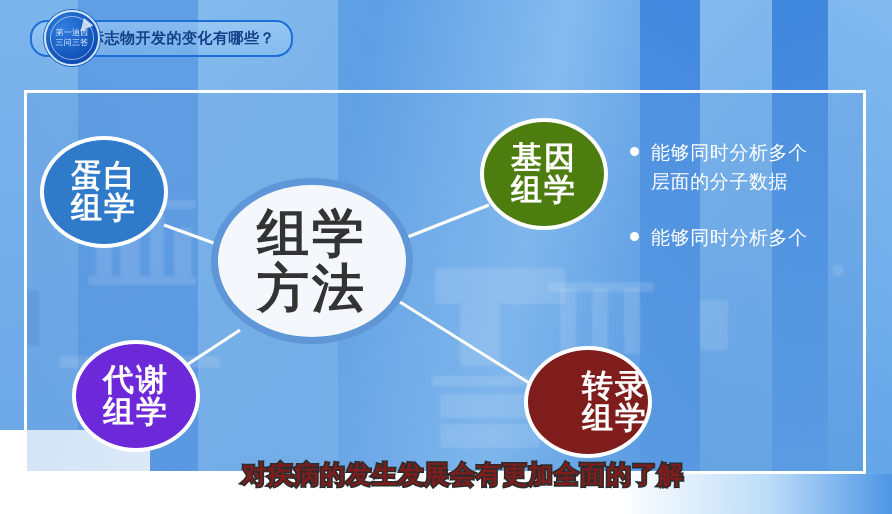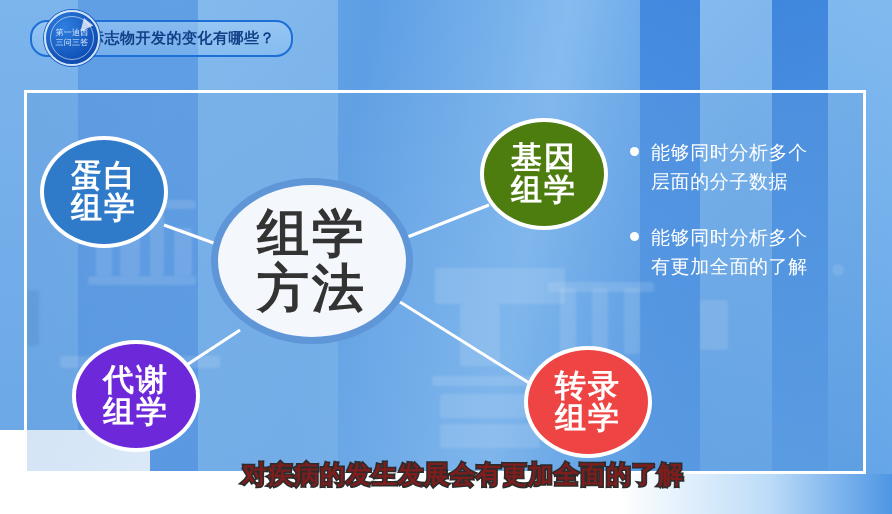--- a/index.html
+++ b/index.html
@@ -72,21 +72,21 @@
         background:#f4f7fb;border:7px solid #5e96d8;}
   .node-center span{font-size:52px;font-weight:bold;color:#333333;letter-spacing:3px;}
   .node-center span:first-child{margin-bottom:2px;}
 
   .node-sat{border:4px solid #ffffff;}
   .node-sat span{font-size:31px;font-weight:bold;color:#ffffff;letter-spacing:2px;}
 
   .node-protein{left:40px;top:136px;width:128px;height:112px;background:#2f7ac9;}
   .node-genome{left:480px;top:118px;width:128px;height:112px;background:#4d7c0f;}
   .node-metabol{left:72px;top:340px;width:128px;height:112px;background:#6d28d9;}
-  .node-transcript{left:524px;top:346px;width:128px;height:112px;background:#ef4444;}
+  .node-transcript{left:524px;top:346px;width:128px;height:112px;background:#7f1d1d;align-items:flex-end;}
 
   
   .bullets{position:absolute;left:630px;top:138px;width:238px;z-index:8;}
   .bullet{display:flex;align-items:flex-start;margin-bottom:26px;}
   .dot{width:9px;height:9px;border-radius:50%;background:#ffffff;flex:none;margin:9px 12px 0 0;}
   .btext{font-size:19px;font-weight:normal;color:#ffffff;line-height:1.55;letter-spacing:.6px;}
 
   
   .subtitle{position:absolute;left:17px;top:458px;width:892px;text-align:center;z-index:12;
      font-size:25px;font-weight:bold;color:#7f1d1d;letter-spacing:1px;
@@ -185,20 +185,19 @@
       <div class="dot"></div>
       <div class="btext">
         <div>能够同时分析多个</div>
         <div>层面的分子数据</div>
       </div>
     </div>
     <div class="bullet">
       <div class="dot"></div>
       <div class="btext">
         <div>能够同时分析多个</div>
-        <div>有更加全面的了解</div>
       </div>
     </div>
   </div>
 
   <div class="subtitle">对疾病的发生发展会有更加全面的了解</div>
 
 </div>
 
 </body></html>

